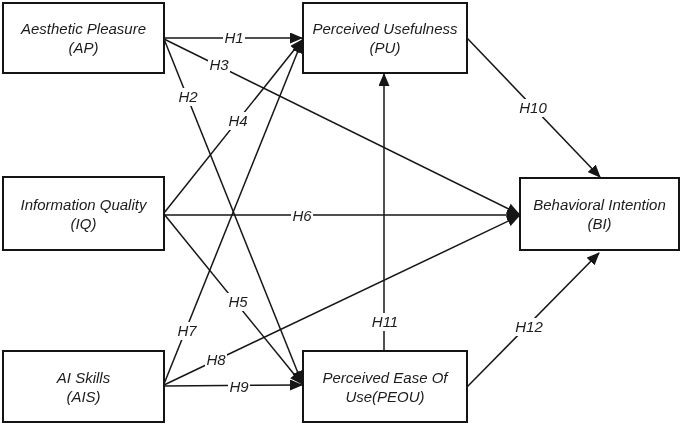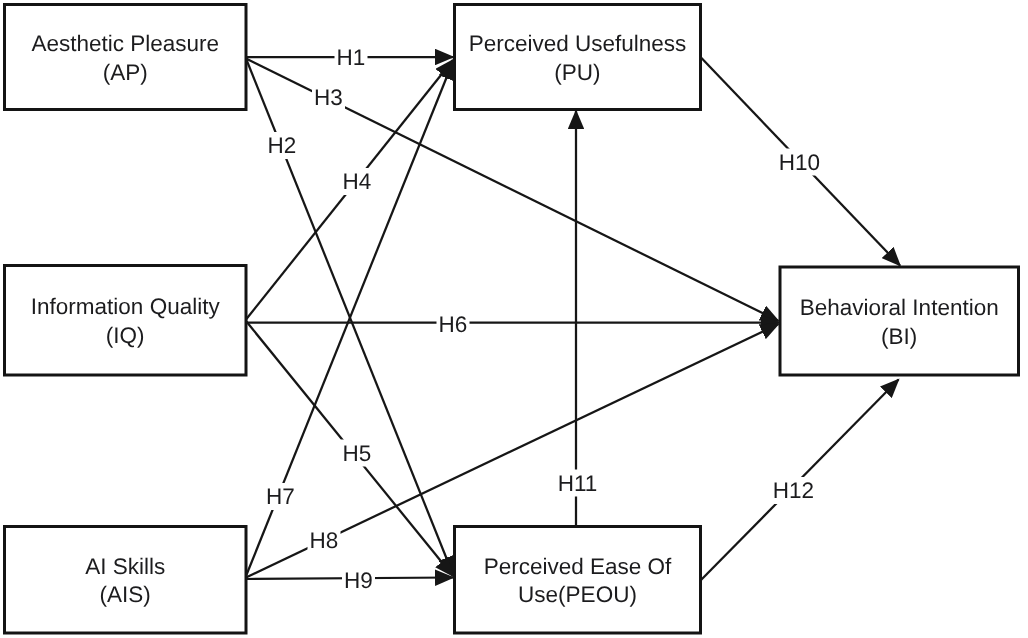--- a/index.html
+++ b/index.html
@@ -6,20 +6,21 @@
     margin: 0;
     padding: 0;
     background: #ffffff;
   }
   .figure-wrap {
     position: relative;
     width: 683px;
     height: 425px;
     background: #ffffff;
     overflow: hidden;
+    font-style: italic;
   }
   svg { display: block; }
   .node-box {
     fill: #ffffff;
     stroke: #141414;
     stroke-width: 2;
   }
   .node-label {
     font-family: "Liberation Sans", "DejaVu Sans", sans-serif;
     font-size: 15px;

